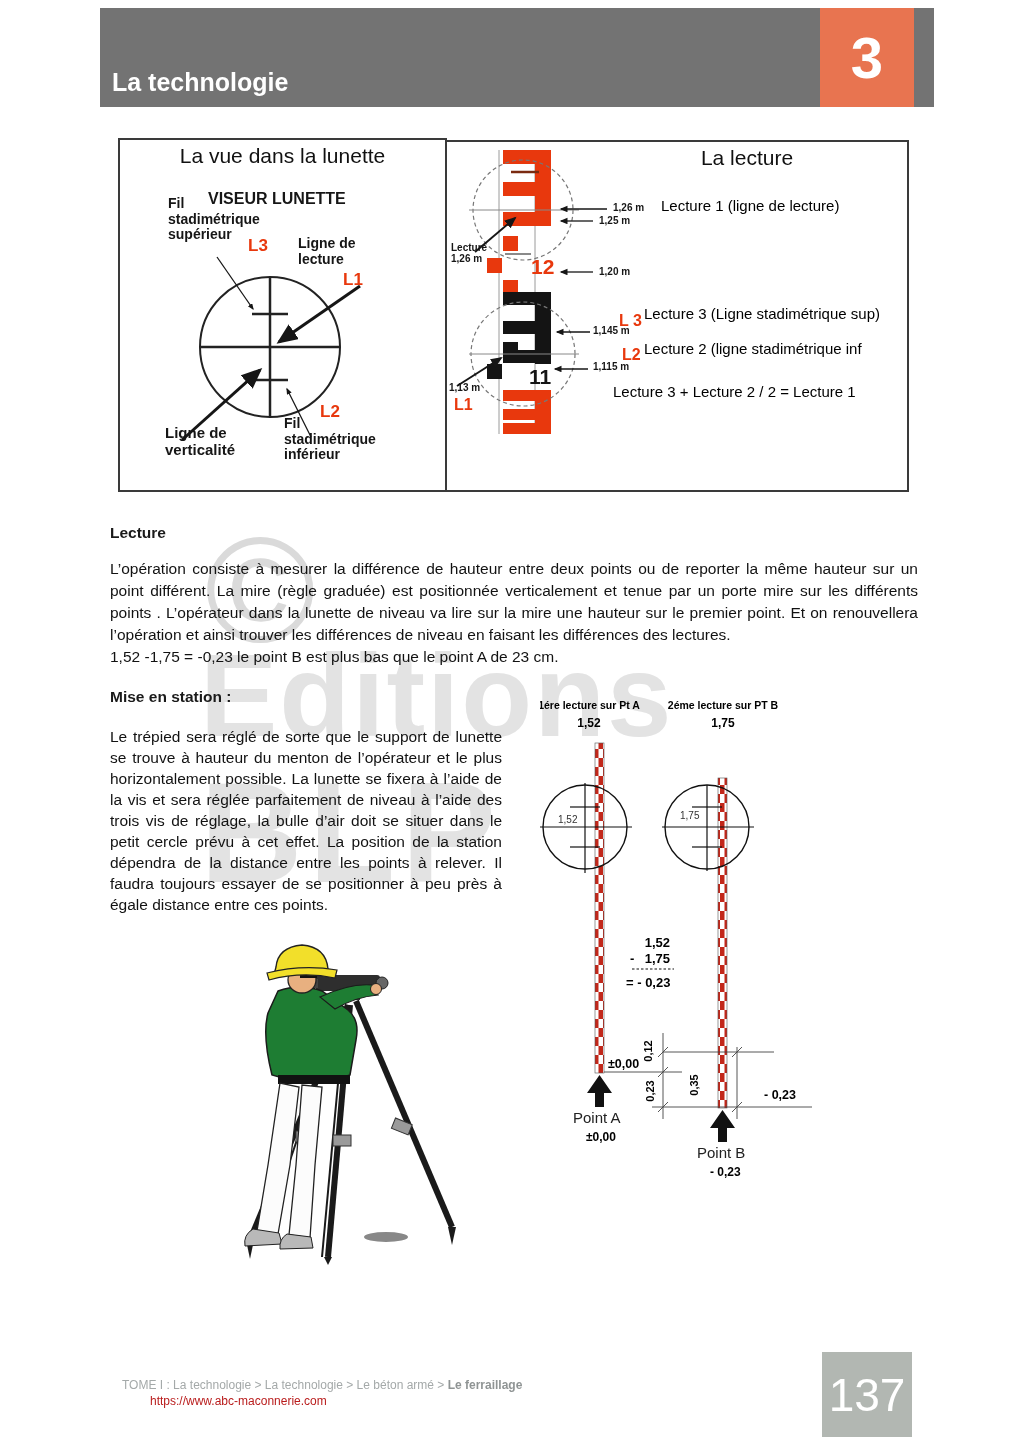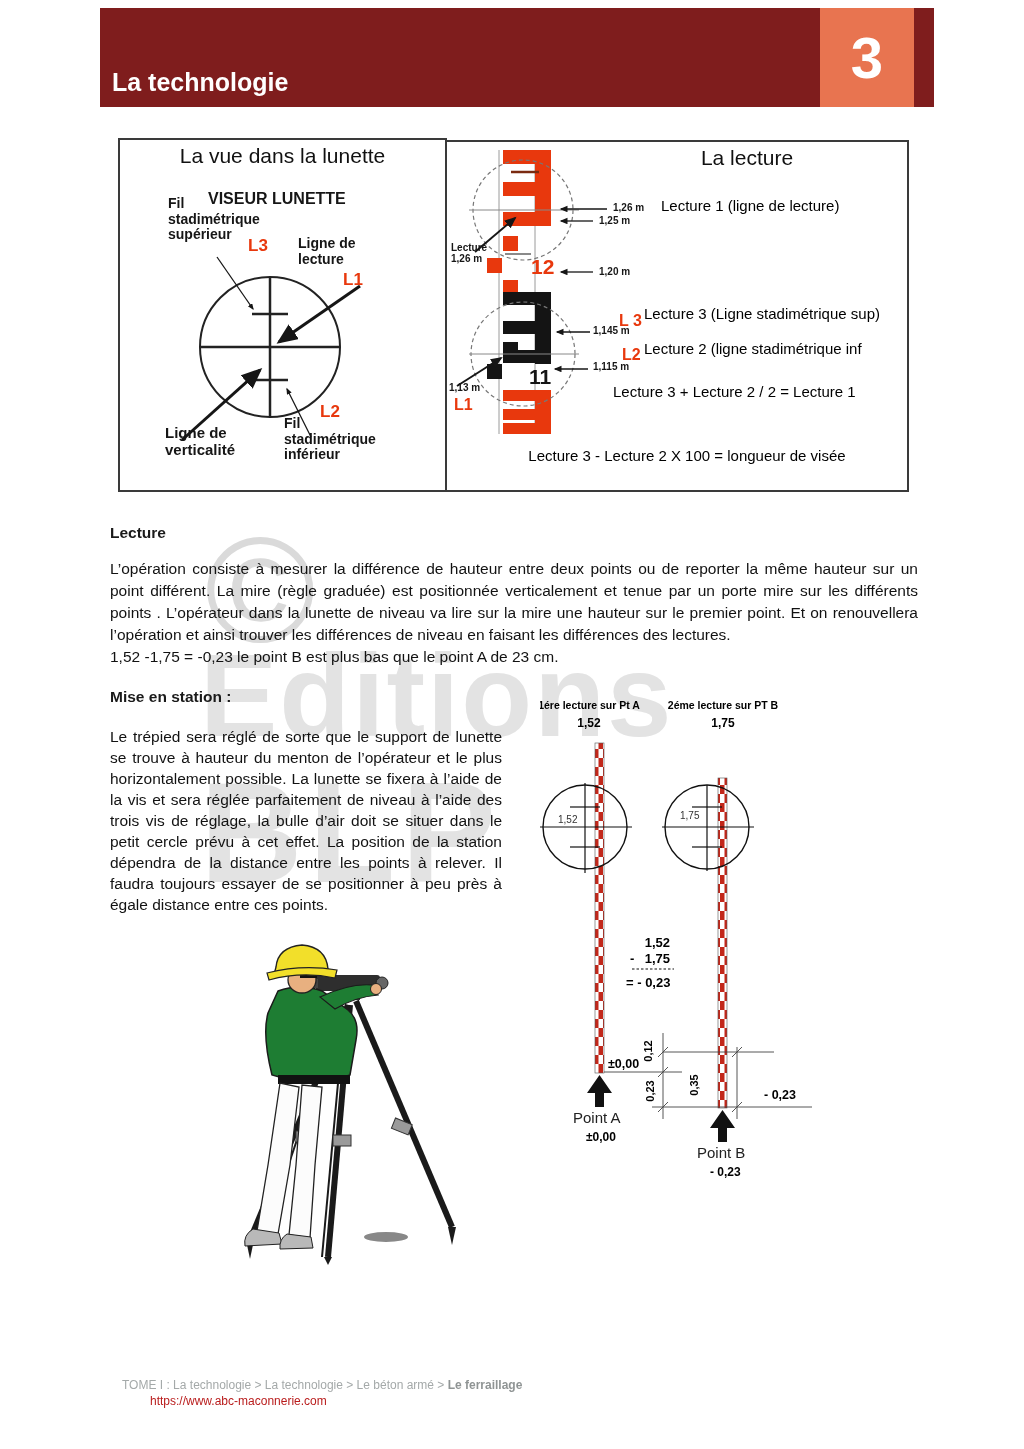--- a/index.html
+++ b/index.html
@@ -4,21 +4,21 @@
 <style>
   html,body{margin:0;padding:0;background:#fff;}
   .page{position:relative;width:1024px;height:1449px;background:#fff;overflow:hidden;
         font-family:"Liberation Sans",sans-serif;color:#1a1a1a;}
   
   .wm{position:absolute;z-index:0;color:#e3e3e3;font-weight:bold;user-select:none;line-height:1;}
   .wm-copy{left:205px;top:515px;font-size:150px;color:#dadada;font-weight:normal;}
   .wm-ed{left:200px;top:638px;font-size:116px;letter-spacing:2px;}
   .wm-blp{left:200px;top:762px;font-size:142px;letter-spacing:6px;}
   
-  .header-bar{position:absolute;left:100px;top:8px;width:834px;height:99px;background:#7f1d1d;z-index:2;}
+  .header-bar{position:absolute;left:100px;top:8px;width:834px;height:99px;background:#737373;z-index:2;}
   .header-title{position:absolute;left:12px;bottom:10px;color:#fff;font-weight:bold;font-size:25px;}
   .chapter-box{position:absolute;left:820px;top:8px;width:94px;height:99px;background:#e87450;z-index:3;
                display:flex;align-items:center;justify-content:center;}
   .chapter-box span{color:#fff;font-size:58px;font-weight:bold;}
   
   .fig{position:absolute;background:#fff;border:2px solid #3a3a3a;z-index:2;}
   .fig-left{left:118px;top:138px;width:325px;height:350px;}
   .fig-right{left:445px;top:140px;width:460px;height:348px;}
   .fig svg{position:absolute;left:0;top:0;}
   .fig-title{position:absolute;left:0;top:4px;width:100%;text-align:center;font-size:21px;color:#111;}
@@ -158,21 +158,20 @@
     <div class="lbl sm" style="left:152px;top:124px;">1,20 m</div>
     <div class="lbl sm10 red" style="left:172px;top:170px;">L 3</div>
     <div class="n15 lbl" style="left:197px;top:164px;">Lecture 3  (Ligne stadimétrique sup)</div>
     <div class="lbl sm" style="left:146px;top:183px;">1,145 m</div>
     <div class="lbl sm10 red" style="left:175px;top:204px;">L2</div>
     <div class="n15 lbl" style="left:197px;top:199px;">Lecture 2 (ligne stadimétrique inf</div>
     <div class="lbl sm" style="left:146px;top:219px;">1,115 m</div>
     <div class="lbl sm" style="left:2px;top:240px;">1,13 m</div>
     <div class="lbl sm10 red" style="left:7px;top:254px;">L1</div>
     <div class="n15 lbl" style="left:166px;top:242px;">Lecture 3  + Lecture 2 / 2 = Lecture 1</div>
-    <div class="n15 lbl" style="left:60px;top:306px;width:360px;text-align:center;">Lecture 3  - Lecture 2 X 100 = longueur de visée</div>
   </div>
 
   <div class="sec-head" style="left:110px;top:524px;">Lecture</div>
   <div class="para" style="left:110px;top:558px;width:808px;">L’opération consiste à mesurer la différence de hauteur entre deux points ou de reporter la même hauteur sur un point différent. La mire (règle graduée) est positionnée verticalement et tenue par un porte mire sur les différents points . L’opérateur dans la lunette de niveau va lire sur la mire une hauteur sur le premier point. Et on renouvellera l’opération et ainsi trouver les différences de niveau en faisant les différences des lectures.</div>
   <div class="para" style="left:110px;top:646px;width:808px;text-align:left;"> 1,52 -1,75 = -0,23 le point B est plus bas que le point A de 23 cm.</div>
 
   <div class="sec-head" style="left:110px;top:688px;">Mise en station :</div>
   <div class="para2" style="left:110px;top:726px;width:392px;">Le trépied sera réglé de sorte que le support de lunette se trouve à hauteur du menton de l’opérateur et le plus horizontalement possible. La lunette se fixera à l’aide de la vis et sera réglée parfaitement de niveau à l’aide des trois vis de réglage, la bulle d’air doit se situer dans le petit cercle prévu à cet effet. La position de la station dépendra de la distance entre les points à relever. Il faudra toujours essayer de se positionner à peu près à égale distance entre ces points.</div>
 
   <div class="station">
@@ -272,14 +271,17 @@
     <path d="M117 48 Q152 39 187 45 L185 53 Q152 46 119 55 Z" fill="#f2df2a" stroke="#222" stroke-width="1.2"></path>
     <rect x="128" y="150" width="72" height="9" fill="#111"></rect>
     <path d="M130 158 L118 240 L107 306 L128 309 L140 240 L149 162 Z" fill="#fcfcfc" stroke="#222" stroke-width="1.3"></path>
     <path d="M152 160 L146 240 L139 310 L160 313 L165 240 L172 162 Z" fill="#fcfcfc" stroke="#222" stroke-width="1.3"></path>
     <path d="M103 304 L129 308 L132 319 L95 321 Q93 310 103 304 Z" fill="#b9b9b9" stroke="#222"></path>
     <path d="M137 309 L161 312 L163 323 L130 324 Q129 314 137 309 Z" fill="#b9b9b9" stroke="#222"></path>
   </svg>
 
   <div class="crumb"><span>TOME I : La technologie &gt; La technologie &gt; Le béton armé &gt; </span><b>Le ferraillage</b></div>
   <div class="url">https://www.abc-maconnerie.com</div>
+  <div class="pagenum">
+    <span>137</span>
+  </div>
 
 </div>
 
 </body></html>

